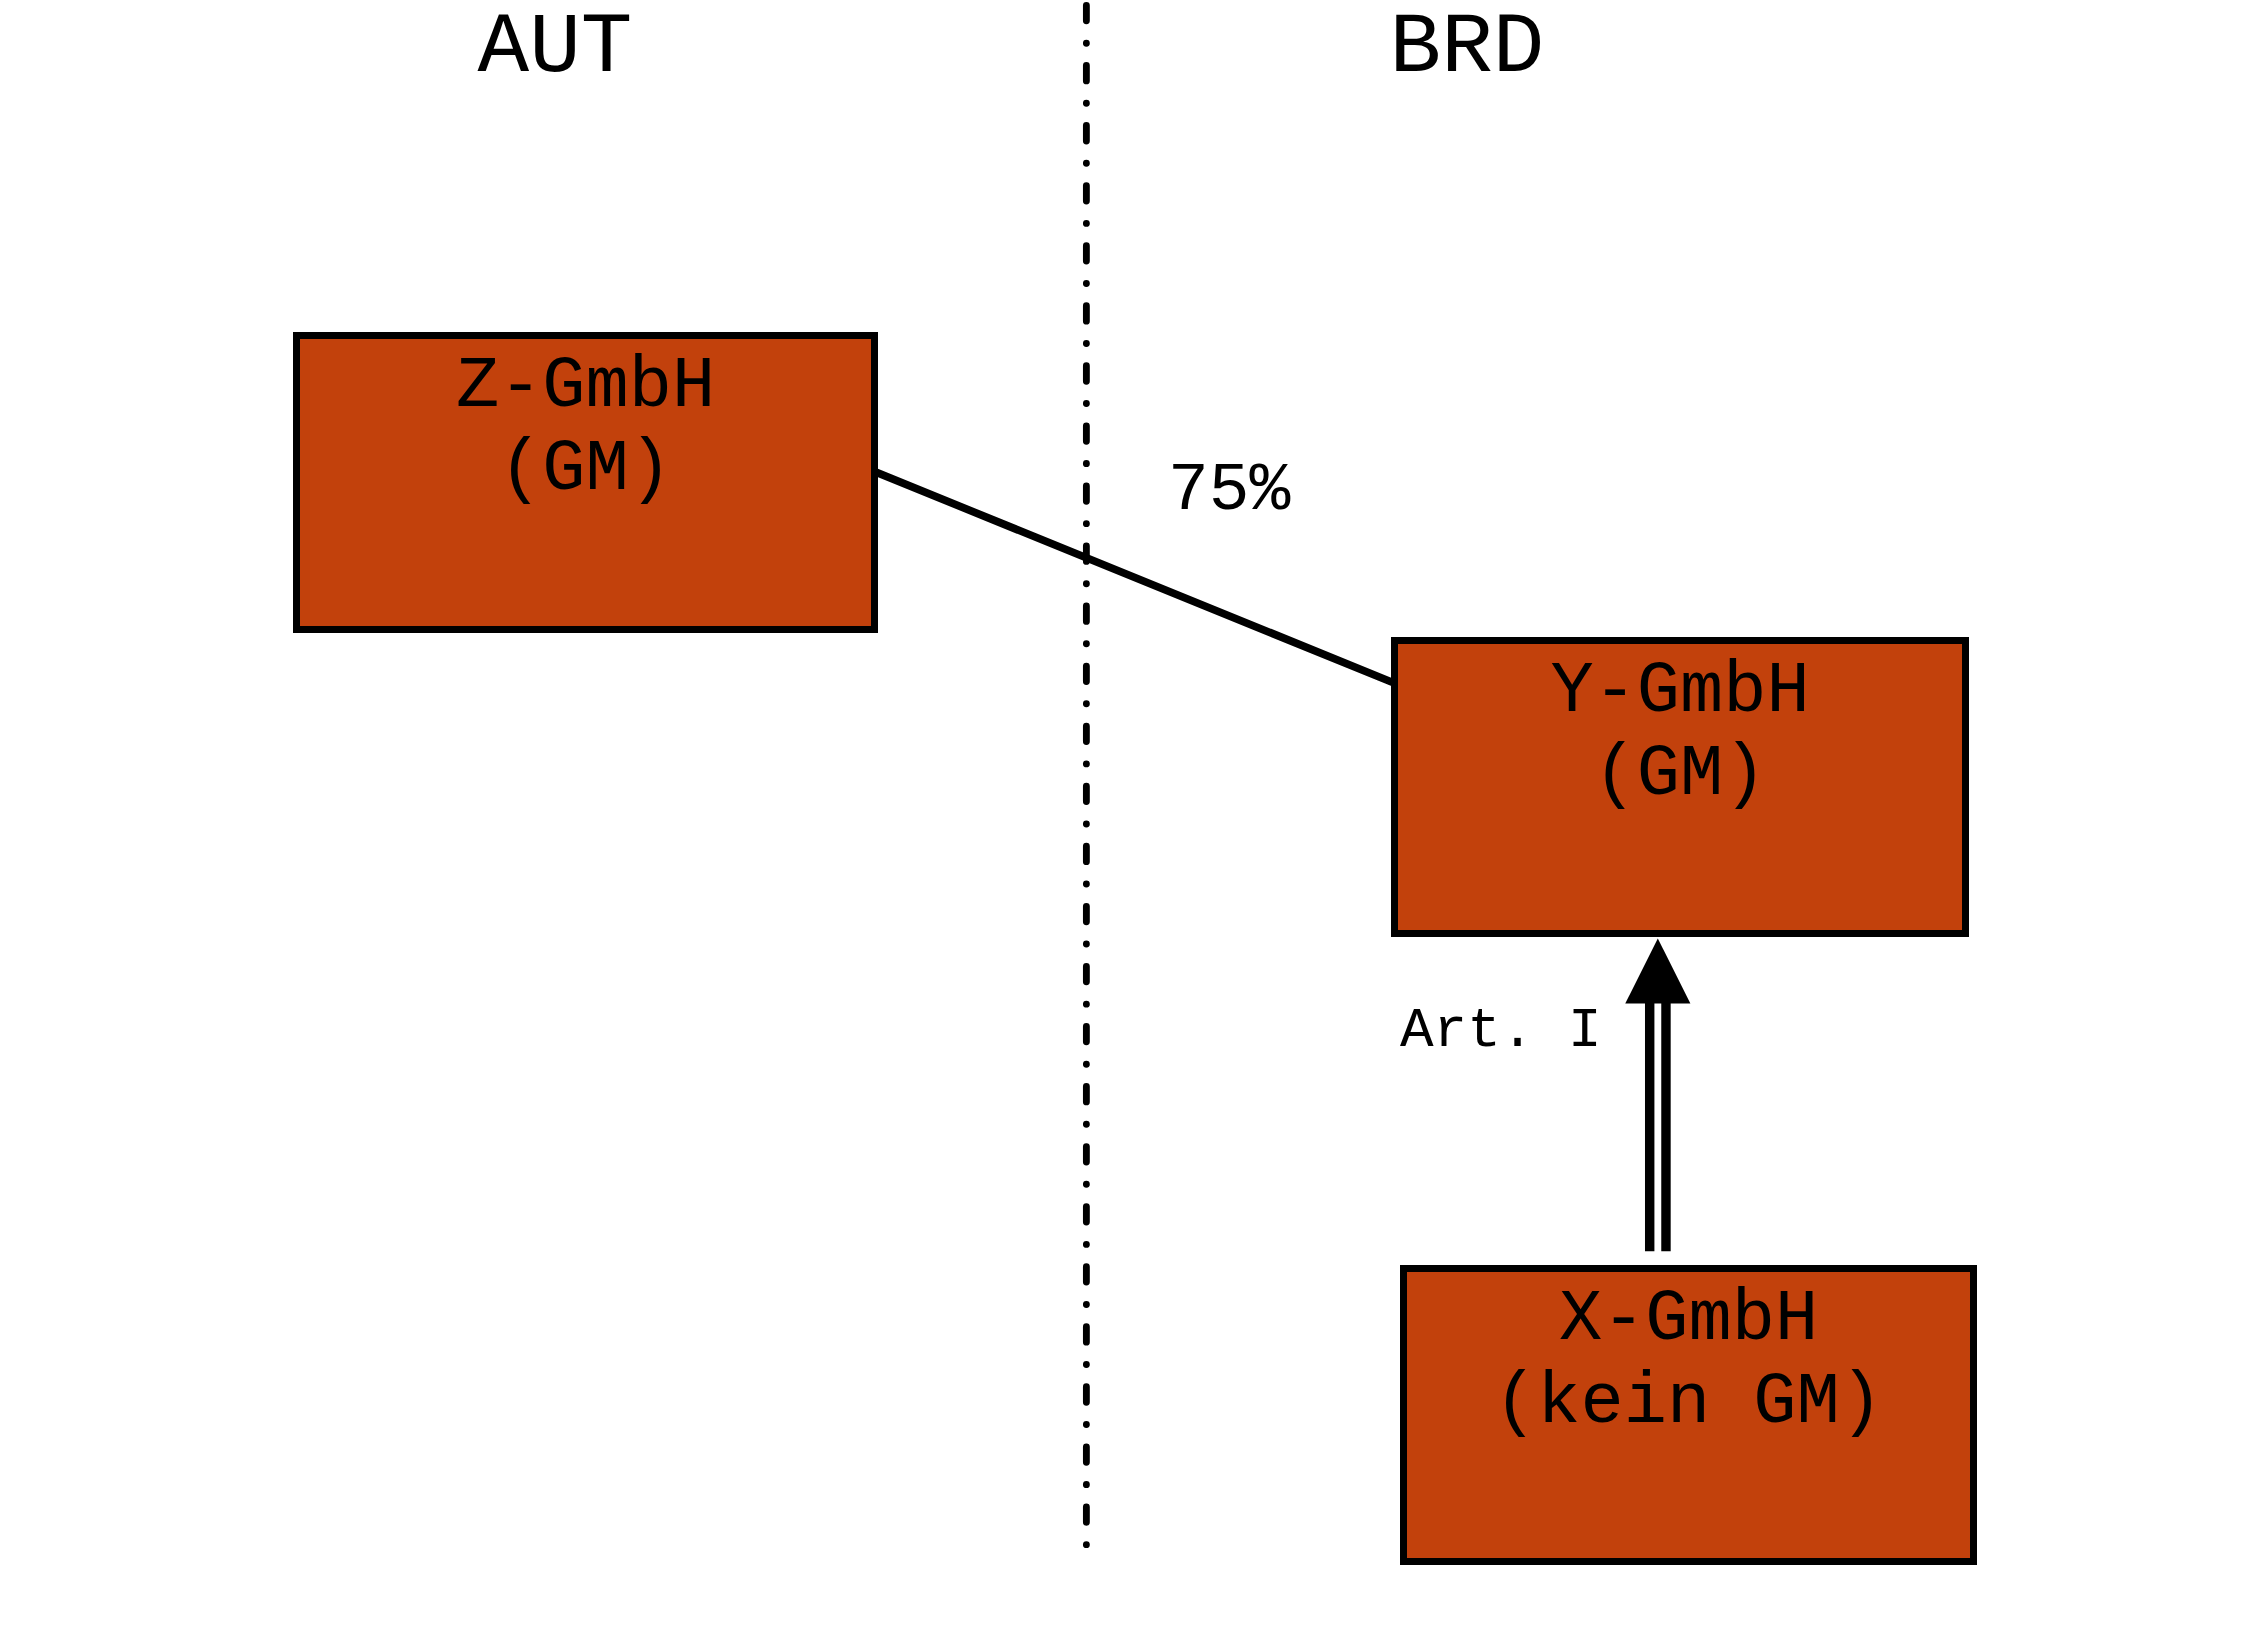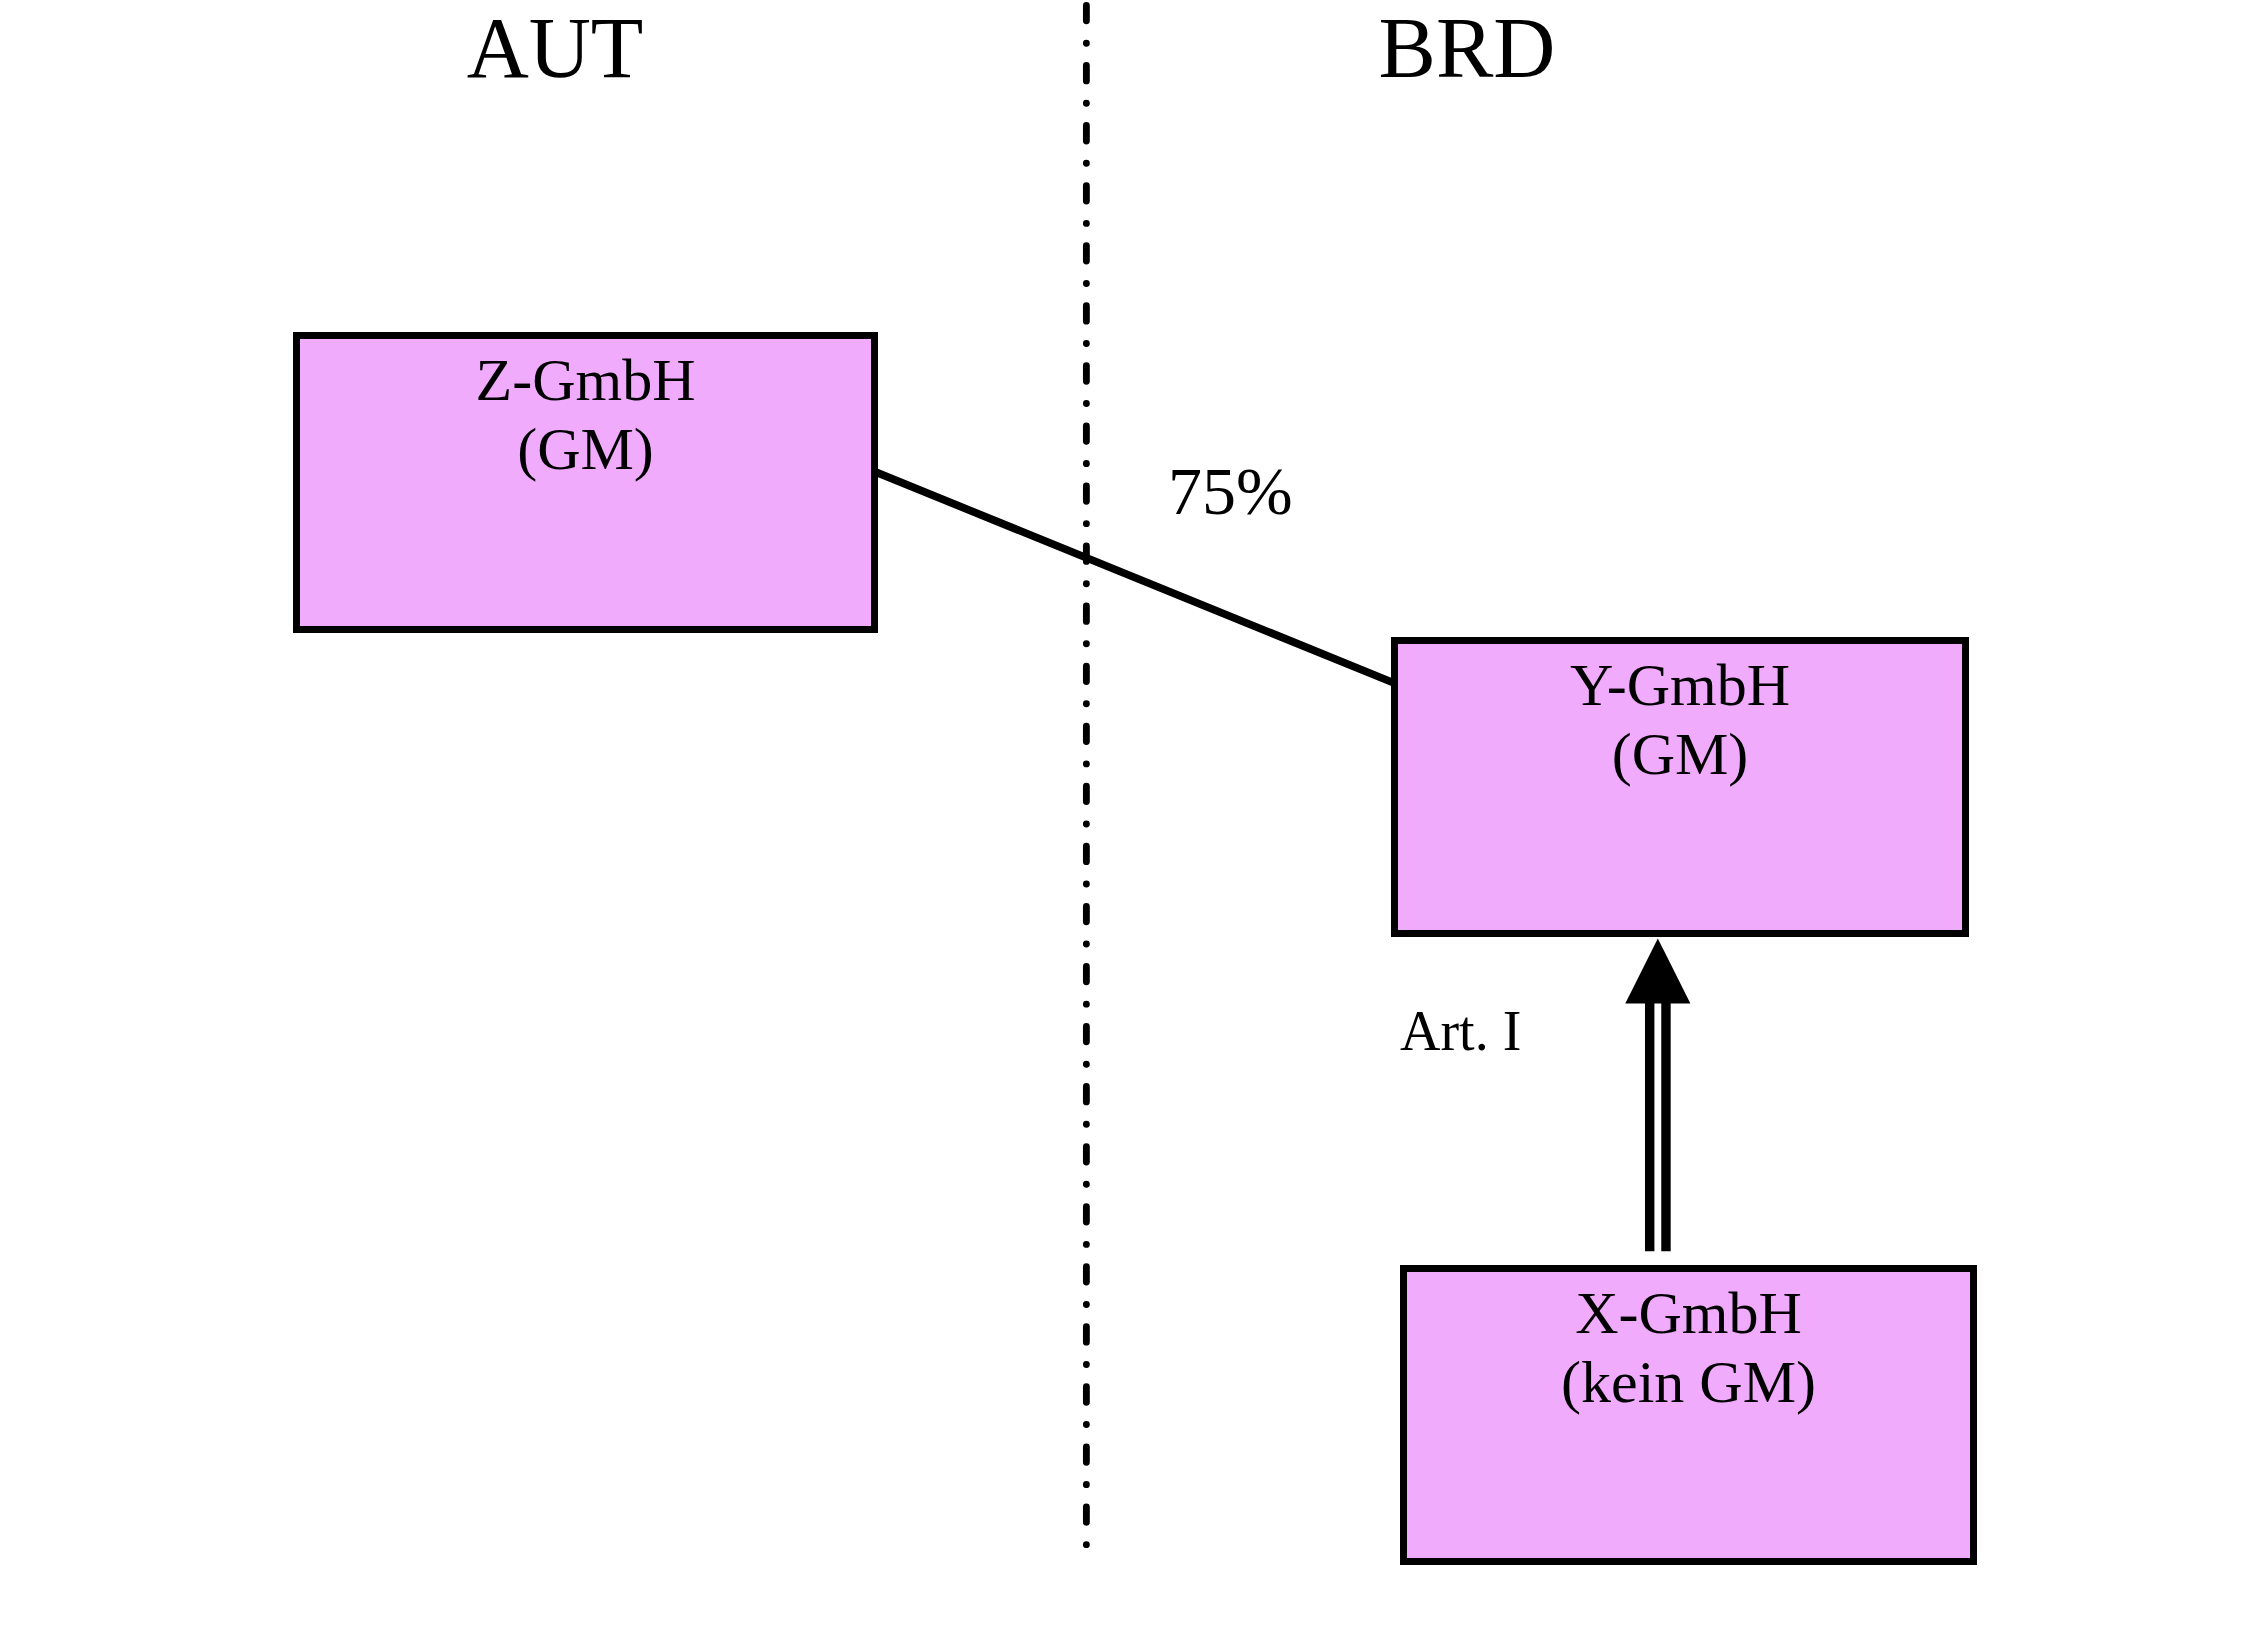--- a/index.html
+++ b/index.html
@@ -5,21 +5,21 @@
   html, body {
     margin: 0;
     padding: 0;
     background: #ffffff;
   }
   .canvas {
     position: relative;
     width: 2261px;
     height: 1643px;
     background: #ffffff;
-    font-family: Liberation Serif, serif;
+    font-family: Liberation Mono, monospace;
     color: #000000;
     overflow: hidden;
   }
   svg.wires {
     position: absolute;
     left: 0;
     top: 0;
     width: 2261px;
     height: 1643px;
   }
@@ -28,23 +28,23 @@
     top: -3.4px;
     transform: translateX(-50%);
     font-size: 86px;
     line-height: 1.2;
     white-space: nowrap;
   }
   .node {
     position: absolute;
     box-sizing: border-box;
     border: 7.7px solid #000000;
-    background: #f0abfc;
+    background: #c2410c;
     text-align: center;
-    font-size: 60px;
+    font-size: 72px;
     line-height: 1.15;
     padding-top: 6.9px;
   }
   .node .node-line { white-space: nowrap; }
   .edge-label {
     position: absolute;
     font-size: 68px;
     line-height: 1.1;
     white-space: nowrap;
   }

